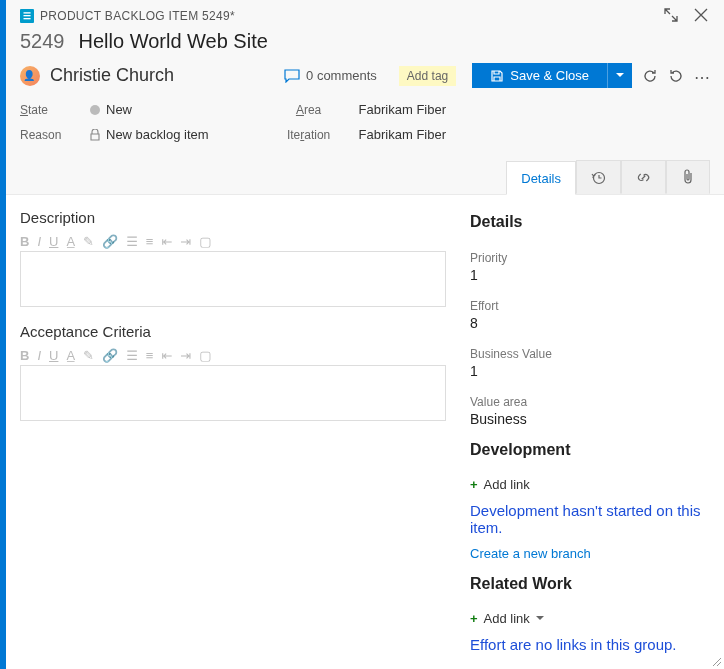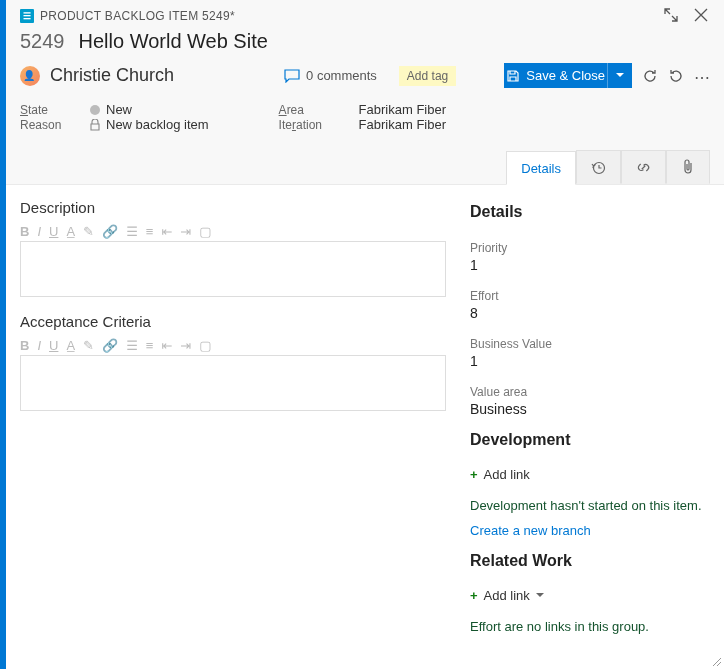--- a/index.html
+++ b/index.html
@@ -16,25 +16,25 @@
 .title-row { display: flex; align-items: baseline; gap: 14px; margin-top: 6px; }
 .title-id { font-size: 20px; color: #666; }
 .title-text { font-size: 20px; font-weight: 400; color: #222; }
 .meta-row { display: flex; align-items: center; margin-top: 10px; margin-bottom: 10px; gap: 10px; }
 .avatar { width: 20px; height: 20px; border-radius: 50%; background: linear-gradient(135deg,#f7b267,#f4845f); display: inline-flex; align-items: center; justify-content: center; font-size: 10px; color: #fff; }
 .person-name { font-size: 18px; color: #333; }
 .comments-block { display: flex; align-items: center; gap: 6px; color: #555; margin-left: 100px; }
 .add-tag { background: #fef9c3; color: #666; padding: 3px 8px; font-size: 12px; cursor: pointer; margin-left: 12px; }
 .right-actions { margin-left: auto; display: flex; align-items: center; gap: 10px; }
 .save-btn { display: flex; align-items: stretch; }
-.save-main { background: #0078d4; color: #fff; padding: 5px 2px; display: flex; align-items: center; gap: 6px; font-size: 13px; cursor: pointer; }
+.save-main { background: #0078d4; color: #fff; padding: 5px 18px; display: flex; align-items: center; gap: 6px; font-size: 13px; cursor: pointer; }
 .save-caret { background: #0078d4; color: #fff; padding: 5px 8px; border-left: 1px solid rgba(255,255,255,0.3); cursor: pointer; display: flex; align-items: center; }
 .icon-btn { width: 16px; height: 16px; cursor: pointer; color: #555; }
 .fields-row { display: flex; padding: 4px 0; gap: 30px; }
-.fields-col { display: flex; flex-direction: column; }
+.fields-col { display: flex; flex-direction: column; gap: 10px; }
 .field-pair { display: flex; align-items: center; gap: 20px; }
 .field-label { font-size: 12px; color: #666; width: 50px; }
 .field-label .u { text-decoration: underline; }
 .field-value { font-size: 13px; color: #333; display: flex; align-items: center; gap: 6px; }
 .state-dot { width: 10px; height: 10px; border-radius: 50%; background: #bbb; display: inline-block; }
 .lock-icon { color: #888; }
 .fields-col.right .field-label { width: 60px; }
 .fields-col.right .field-value { min-width: 140px; }
 .tabs-row { display: flex; justify-content: flex-end; margin-top: 14px; }
 .tab { padding: 8px 14px; border: 1px solid transparent; background: #f0f0f0; cursor: pointer; display: flex; align-items: center; justify-content: center; border-top: 1px solid #e0e0e0; border-left: 1px solid #e0e0e0; border-right: 1px solid #e0e0e0; }
@@ -51,21 +51,21 @@
 .toolbar .tb.underline { text-decoration: underline; }
 .editor { border: 1px solid #ddd; min-height: 56px; }
 .discussion-row { display: flex; gap: 8px; }
 .disc-avatar { width: 26px; height: 26px; border-radius: 50%; background: #c8c8c8; display: flex; align-items: center; justify-content: center; color: #fff; flex-shrink: 0; }
 .disc-input { flex: 1; border: 1px solid #ddd; min-height: 56px; }
 .right-col h3 { font-size: 16px; font-weight: 600; color: #222; margin-top: 4px; margin-bottom: 4px; }
 .detail-label { font-size: 12px; color: #777; margin-top: 6px; }
 .detail-value { font-size: 14px; color: #222; margin-top: 2px; }
 .add-link { display: flex; align-items: center; gap: 6px; color: #333; cursor: pointer; margin-top: 4px; font-size: 13px; }
 .plus { color: #107c10; font-weight: bold; }
-.muted { font-size: 13px; color: #14532d; margin-top: 6px; }
+.muted { font-size: 15px; color: #1d4ed8; margin-top: 0; }
 .link { color: #0078d4; cursor: pointer; font-size: 13px; }
 .resize-grip { position: absolute; right: 2px; bottom: 2px; color: #999; }
 svg { display: block; }
 </style>
 </head>
 <body>
 
 <div class="root">
   <div class="accent-bar"></div>
   <div class="main">
@@ -144,21 +144,21 @@
             <span class="field-value">
               <span class="lock-icon">
                 <svg width="10" height="12" viewBox="0 0 10 12">
                     <path d="M2 5 V3 A3 3 0 0 1 8 3 V5 M1 5 H9 V11 H1 Z" fill="none" stroke="#888" stroke-width="1.1"></path>
                   </svg>
               </span>
               <span>New backlog item</span>
             </span>
           </div>
         </div>
-        <div class="fields-col right" style="margin-left:40px;">
+        <div class="fields-col right" style="margin-left:40px;text-align:center;">
           <div class="field-pair">
             <span class="field-label"><span class="u">A</span>rea</span>
             <span class="field-value">Fabrikam Fiber</span>
           </div>
           <div class="field-pair">
             <span class="field-label">Ite<span class="u">r</span>ation</span>
             <span class="field-value">Fabrikam Fiber</span>
           </div>
         </div>
       </div>

